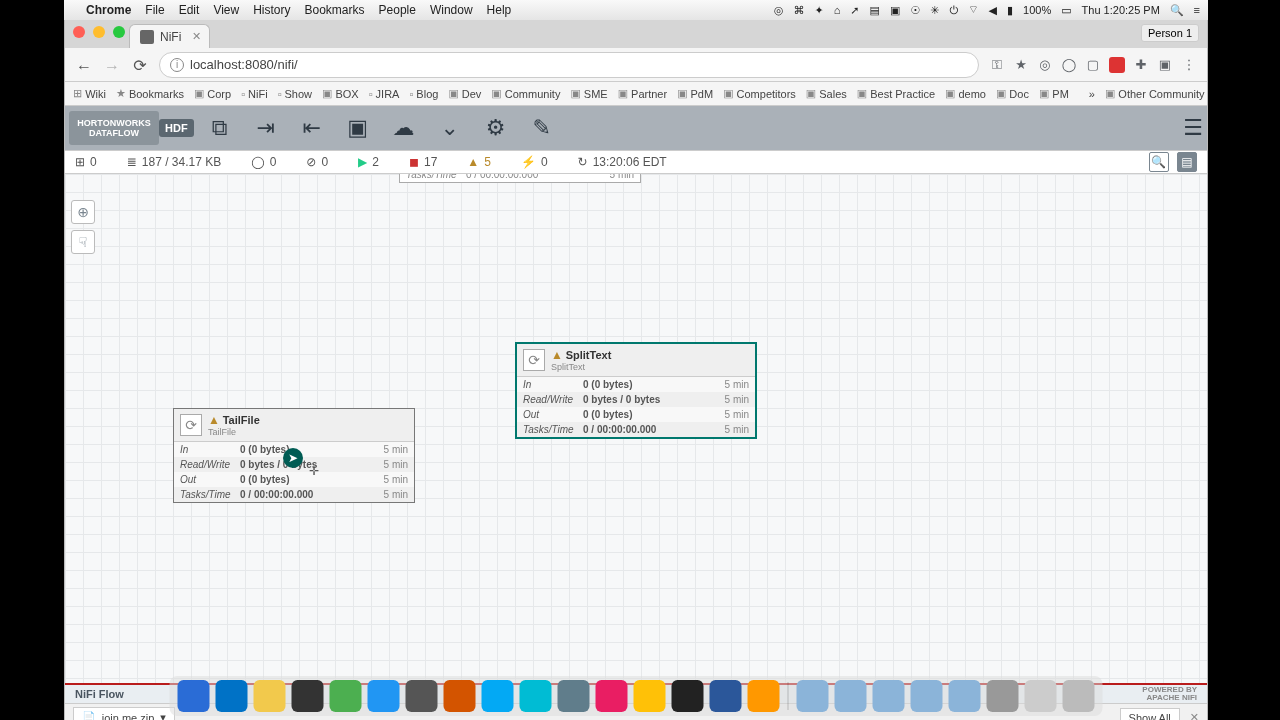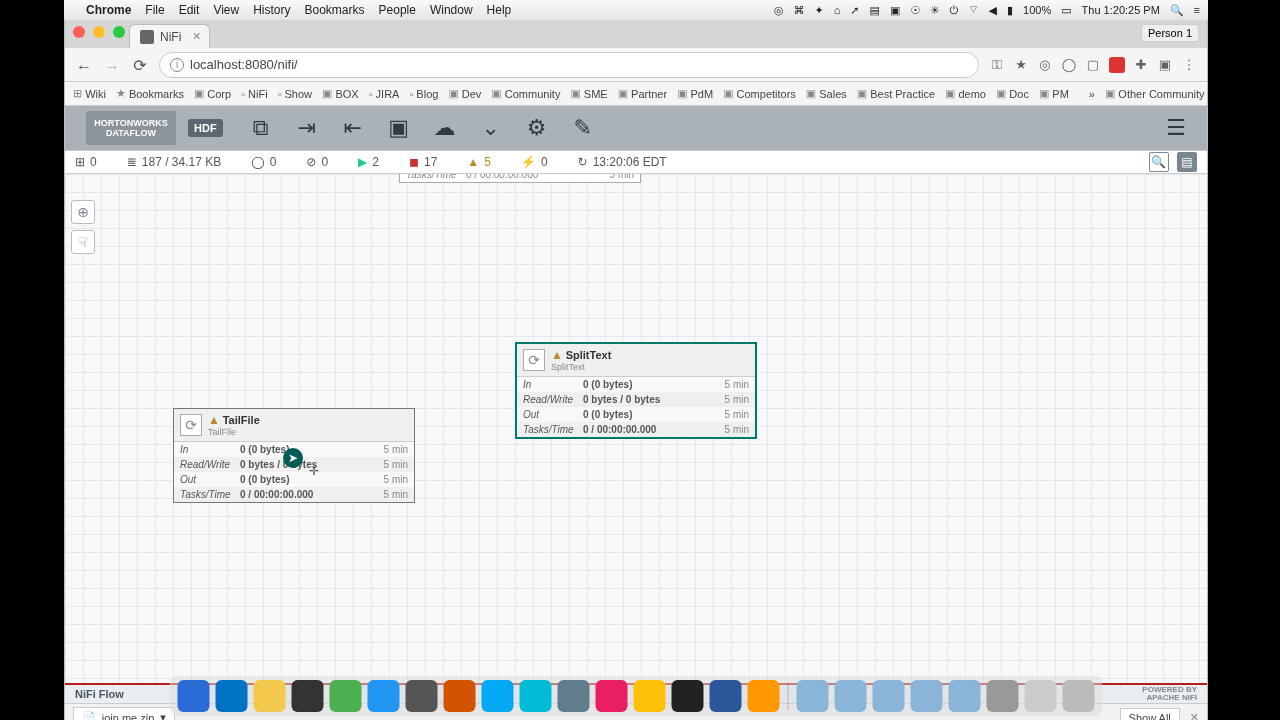--- a/index.html
+++ b/index.html
@@ -33,21 +33,21 @@
 .addr-icons span { width: 16px; height: 16px; font-size: 13px; color: #5f6368; display: flex; align-items: center; justify-content: center; }
 .star { color: #4285f4; }
 .ext-red { width: 16px; height: 16px; background: #d33; border-radius: 3px; }
 
 .bookbar { height: 24px; background: #f5f5f5; display: flex; align-items: center; gap: 10px; padding: 0 8px; font-size: 11px; color: #444; border-bottom: 1px solid #ccc; overflow: hidden; }
 .bookbar .bitem { display: flex; align-items: center; gap: 3px; white-space: nowrap; }
 .bookbar .folder { color: #888; }
 .bookbar .spacer { flex: 1; }
 
 
-.nifi-hdr { height: 44px; background: #aab1b8; display: flex; align-items: center; padding: 0 21px; gap: 12px; }
+.nifi-hdr { height: 44px; background: #aab1b8; display: flex; align-items: center; padding: 0 4px; gap: 0; }
 .nifi-logo { width: 90px; height: 34px; background: #8b949b; color: #fff; font-size: 9px; display: flex; align-items: center; justify-content: center; border-radius: 3px; font-weight: bold; }
 .hdf-badge { background: #5b6770; color: #fff; padding: 3px 6px; border-radius: 3px; font-size: 11px; font-weight: bold; }
 .tool-icons { display: flex; gap: 14px; align-items: center; margin-left: 10px; }
 .tool-icons span { width: 32px; height: 32px; color: #2f3a44; font-size: 22px; display: flex; align-items: center; justify-content: center; }
 .hamburger { margin-left: auto; color: #2f3a44; font-size: 22px; }
 
 
 .statusbar { height: 24px; background: #fff; border-top: 1px solid #ccc; border-bottom: 1px solid #ccc; display: flex; align-items: center; padding: 0 10px; font-size: 12px; color: #555; gap: 30px; }
 .statusbar .sitem { display: flex; align-items: center; gap: 5px; }
 .statusbar .warn { color: #b98a2b; }

